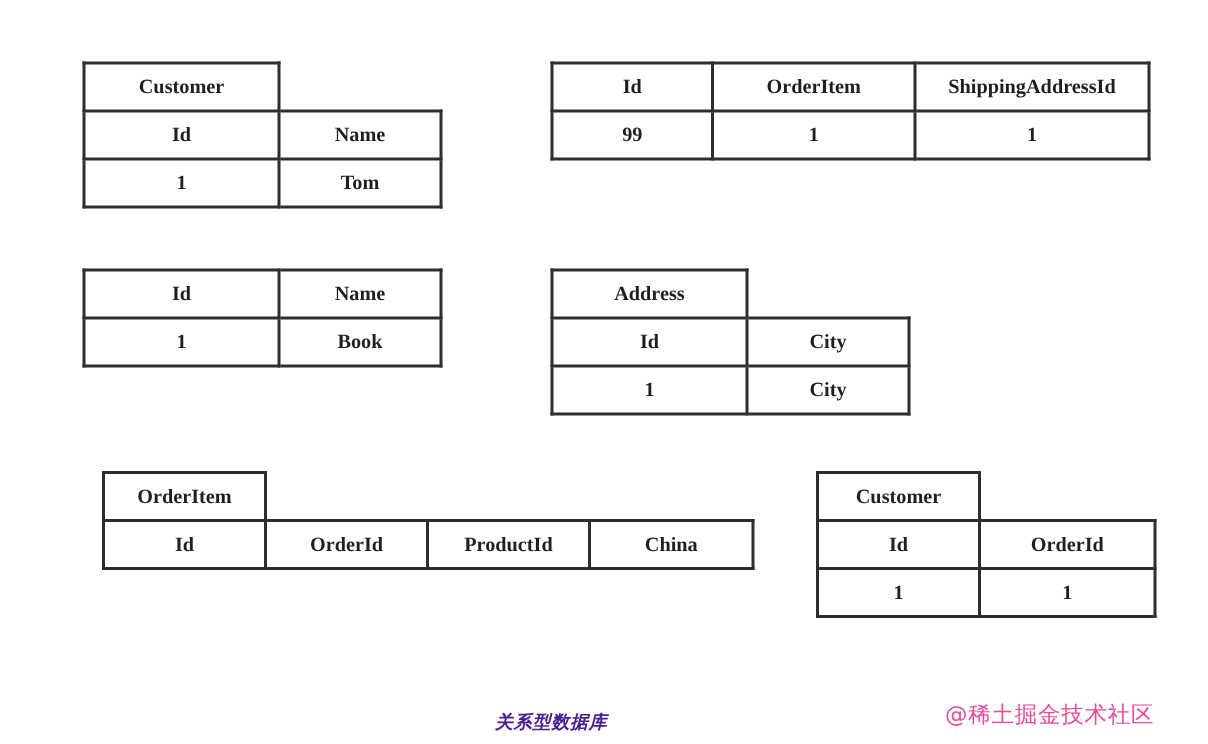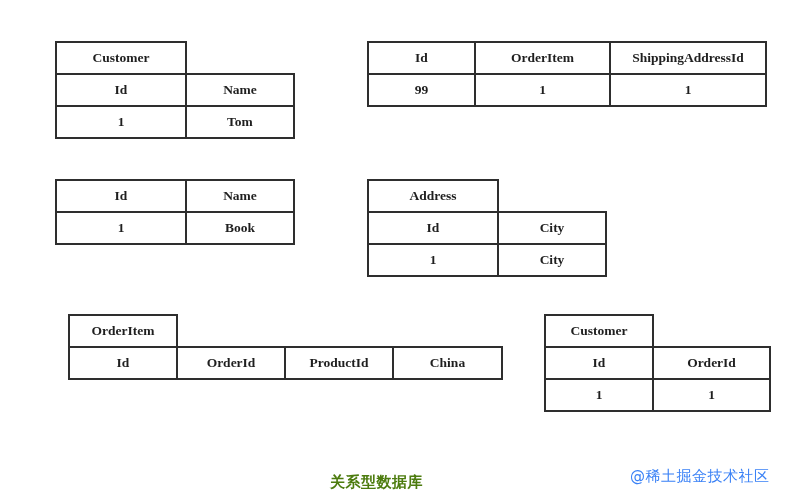--- a/index.html
+++ b/index.html
@@ -56,32 +56,33 @@
   }
   .entity td.val {
     font-weight: bold;
   }
 
   
   .caption {
     position: absolute;
     font-family: "DejaVu Sans", "Liberation Sans", sans-serif;
     font-weight: bold;
-    font-size: 15px;
-    color: #4d7c0f;
+    font-size: 12px;
+    color: #4c1d95;
     letter-spacing: 0.5px;
     white-space: nowrap;
+    font-style: italic;
   }
 
   
   .watermark {
     position: absolute;
     font-family: "DejaVu Sans", "Liberation Sans", sans-serif;
     font-size: 15px;
-    color: #3b82f6;
+    color: #ec4899;
     white-space: nowrap;
     letter-spacing: 0.5px;
   }
 </style>
 </head>
 <body>
 
 <div class="canvas">
 
   <table class="entity" style="left: 55px; top: 41px;">

